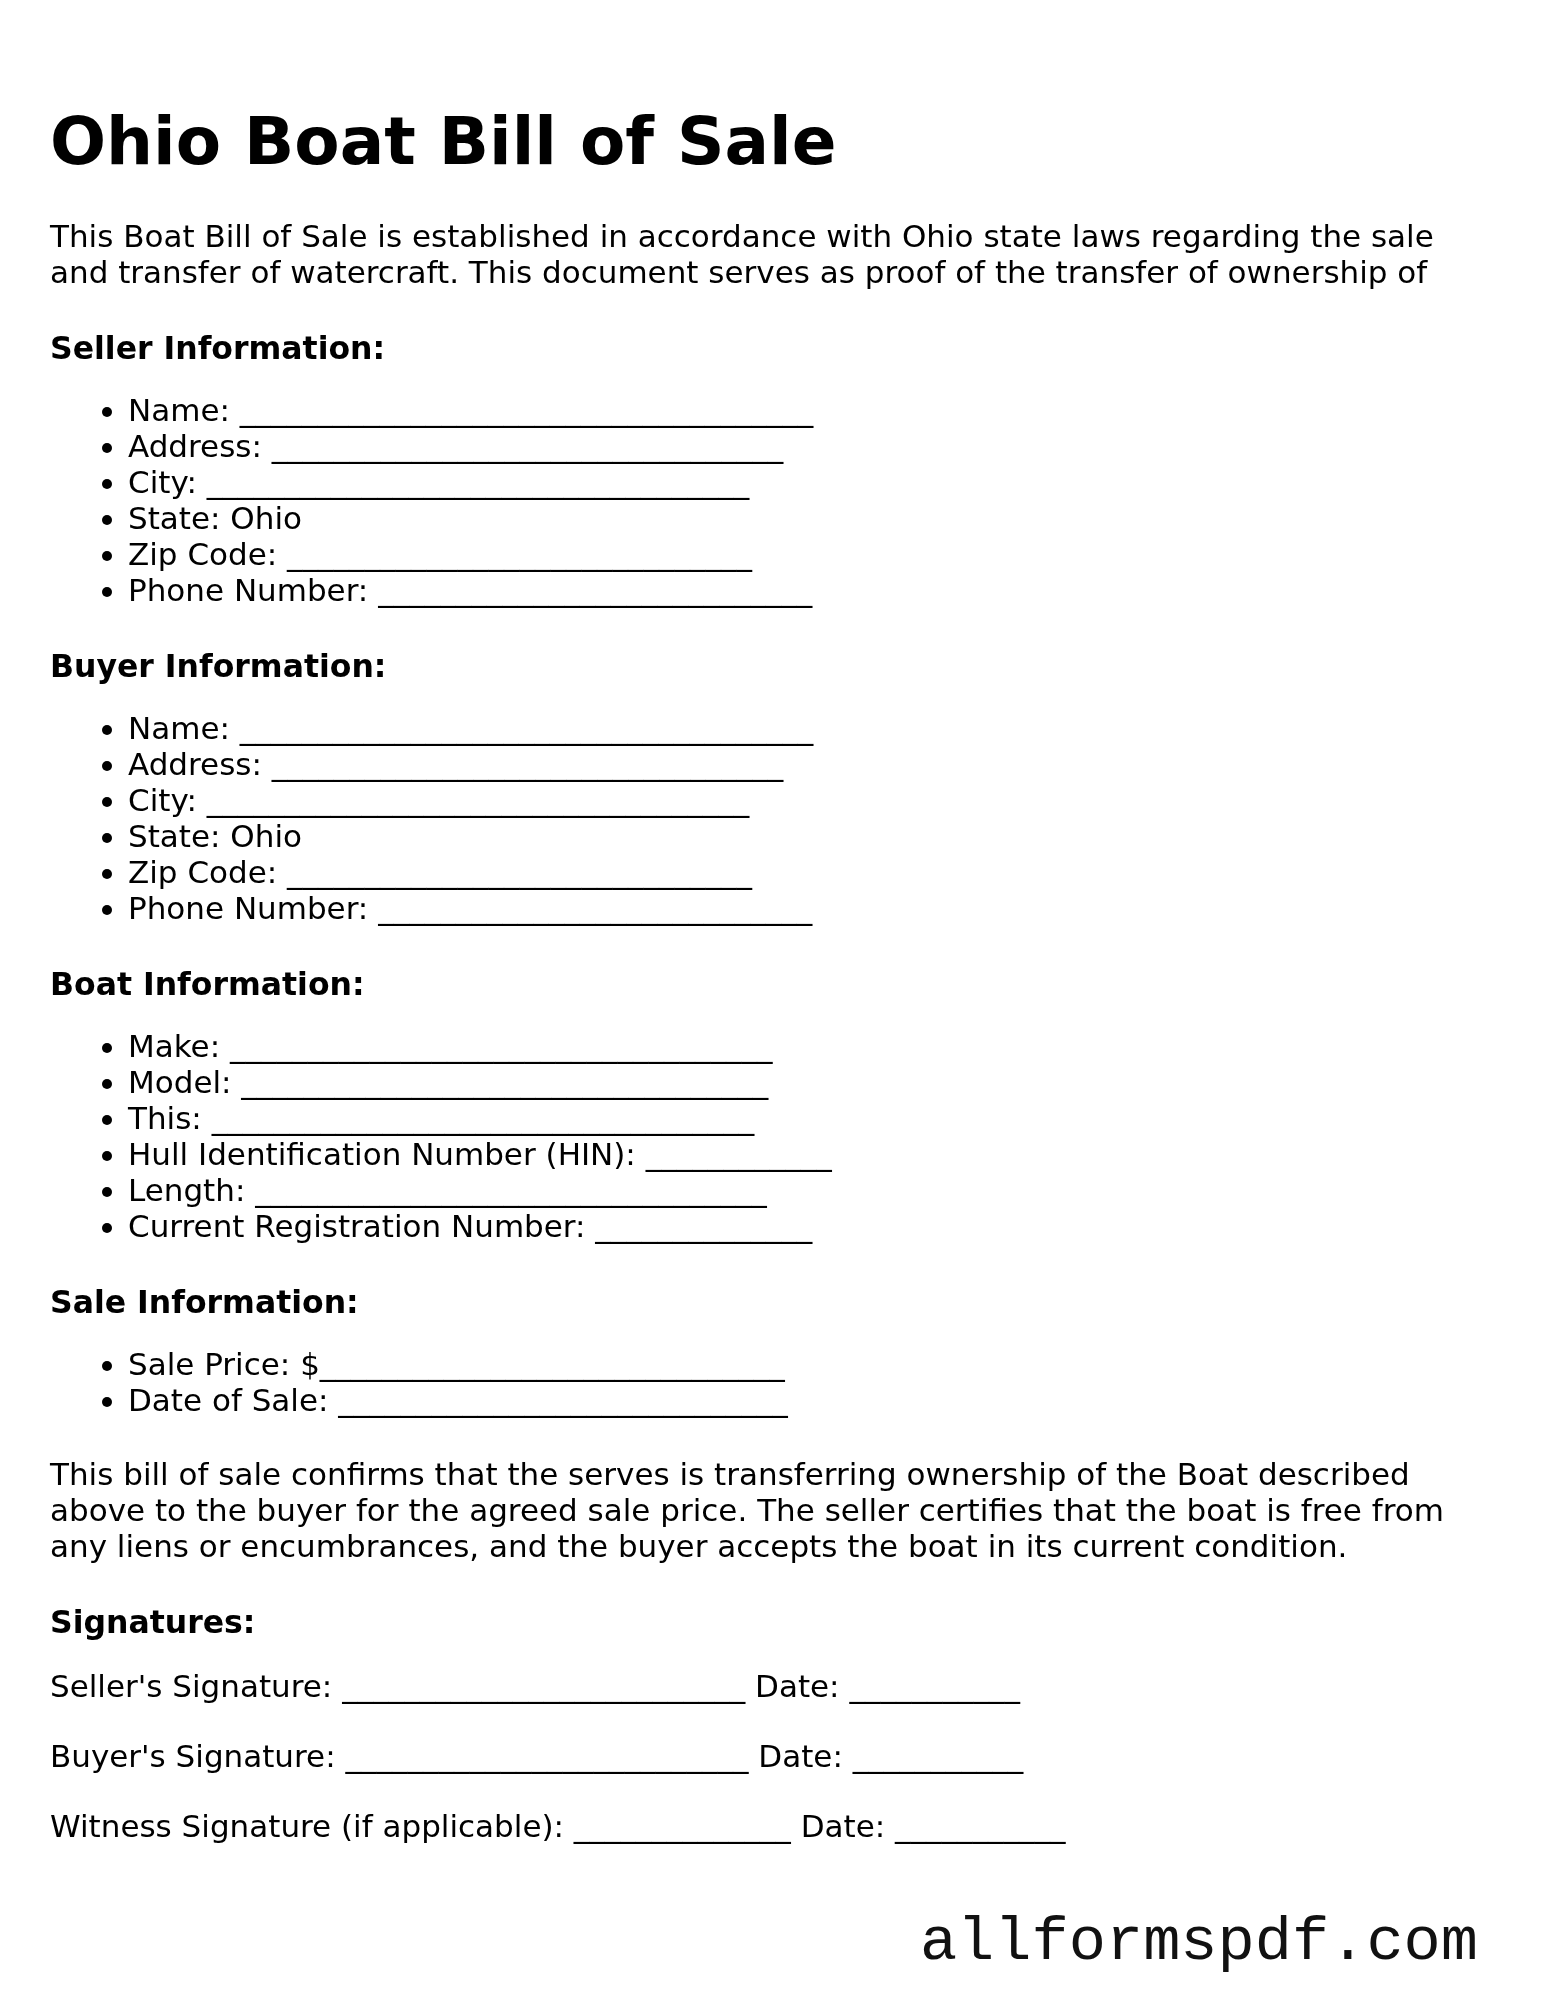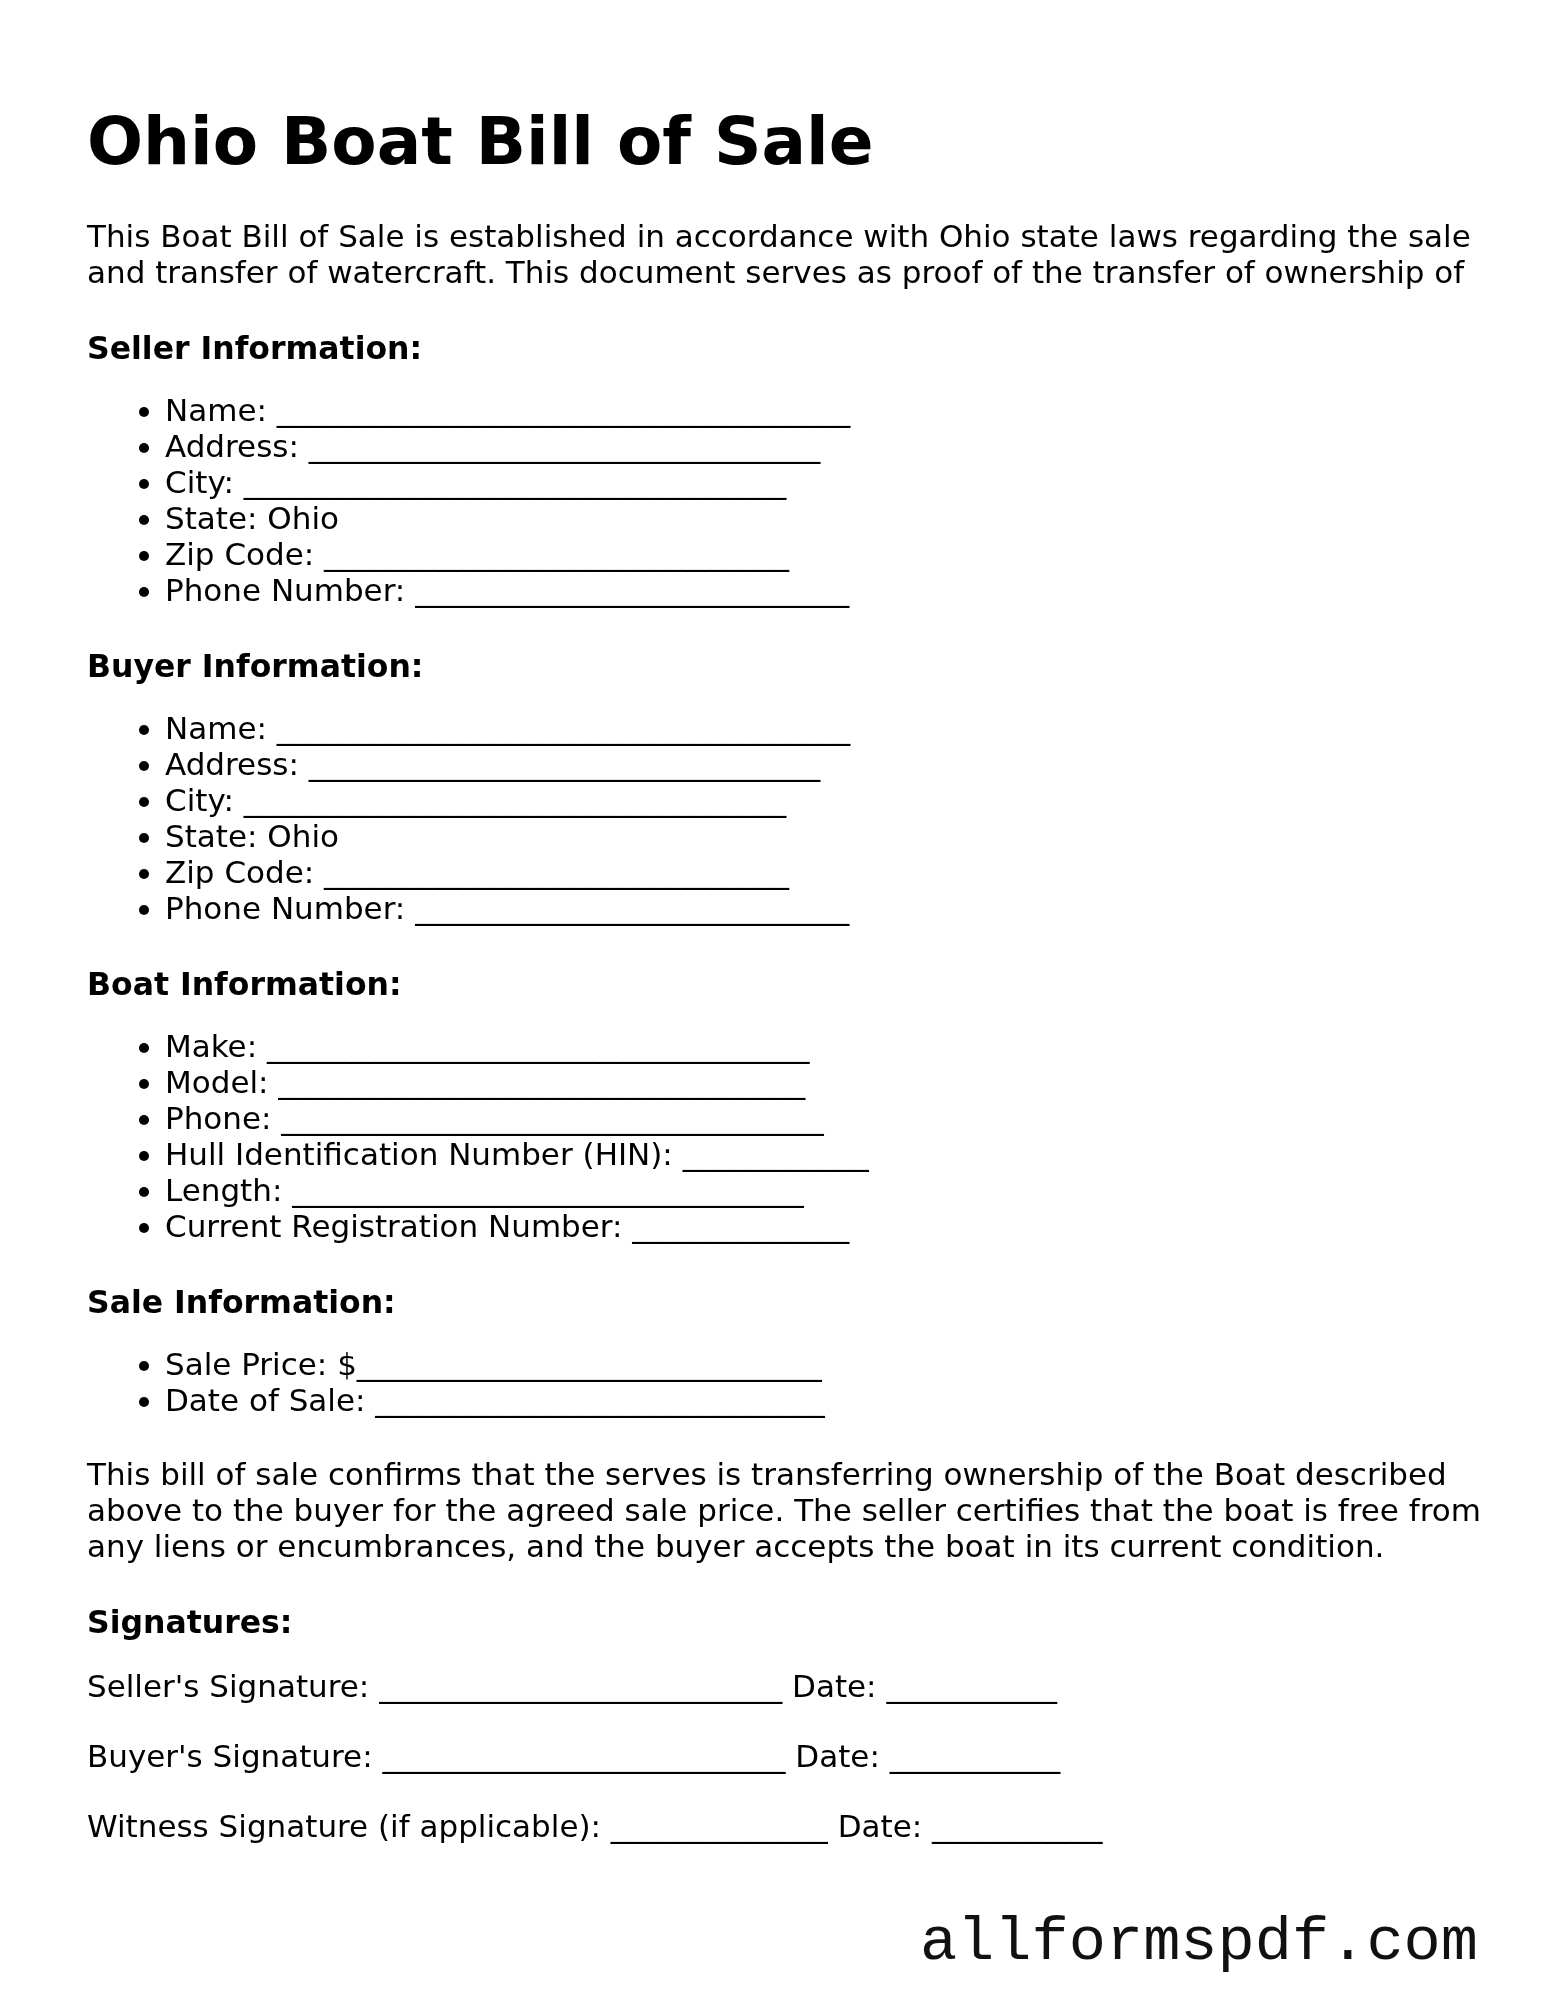--- a/index.html
+++ b/index.html
@@ -4,21 +4,21 @@
 <style>
   html, body { margin: 0; padding: 0; background: #ffffff; }
   .page {
     width: 1548px;
     height: 2003px;
     box-sizing: border-box;
     background: #ffffff;
     color: #000000;
     font-family: "DejaVu Sans", "Liberation Sans", sans-serif;
     font-size: 31px;
-    padding: 104px 86px 0 87px;
+    padding: 104px 86px 0 50px;
     position: relative;
     overflow: hidden;
   }
   h1 {
     font-size: 66px;
     line-height: 76px;
     font-weight: bold;
     margin: 0 0 38px 0;
   }
   .para { margin: 0 0 38px 0; }
@@ -87,21 +87,21 @@
     <li>City: ___________________________________</li>
     <li>State: Ohio</li>
     <li>Zip Code: ______________________________</li>
     <li>Phone Number: ____________________________</li>
   </ul>
 
   <h2>Boat Information:</h2>
   <ul>
     <li>Make: ___________________________________</li>
     <li>Model: __________________________________</li>
-    <li>Phone: ___________________________________</li>
+    <li>This: ___________________________________</li>
     <li>Hull Identification Number (HIN): ____________</li>
     <li>Length: _________________________________</li>
     <li>Current Registration Number: ______________</li>
   </ul>
 
   <h2>Sale Information:</h2>
   <ul>
     <li>Sale Price: $______________________________</li>
     <li>Date of Sale: _____________________________</li>
   </ul>

